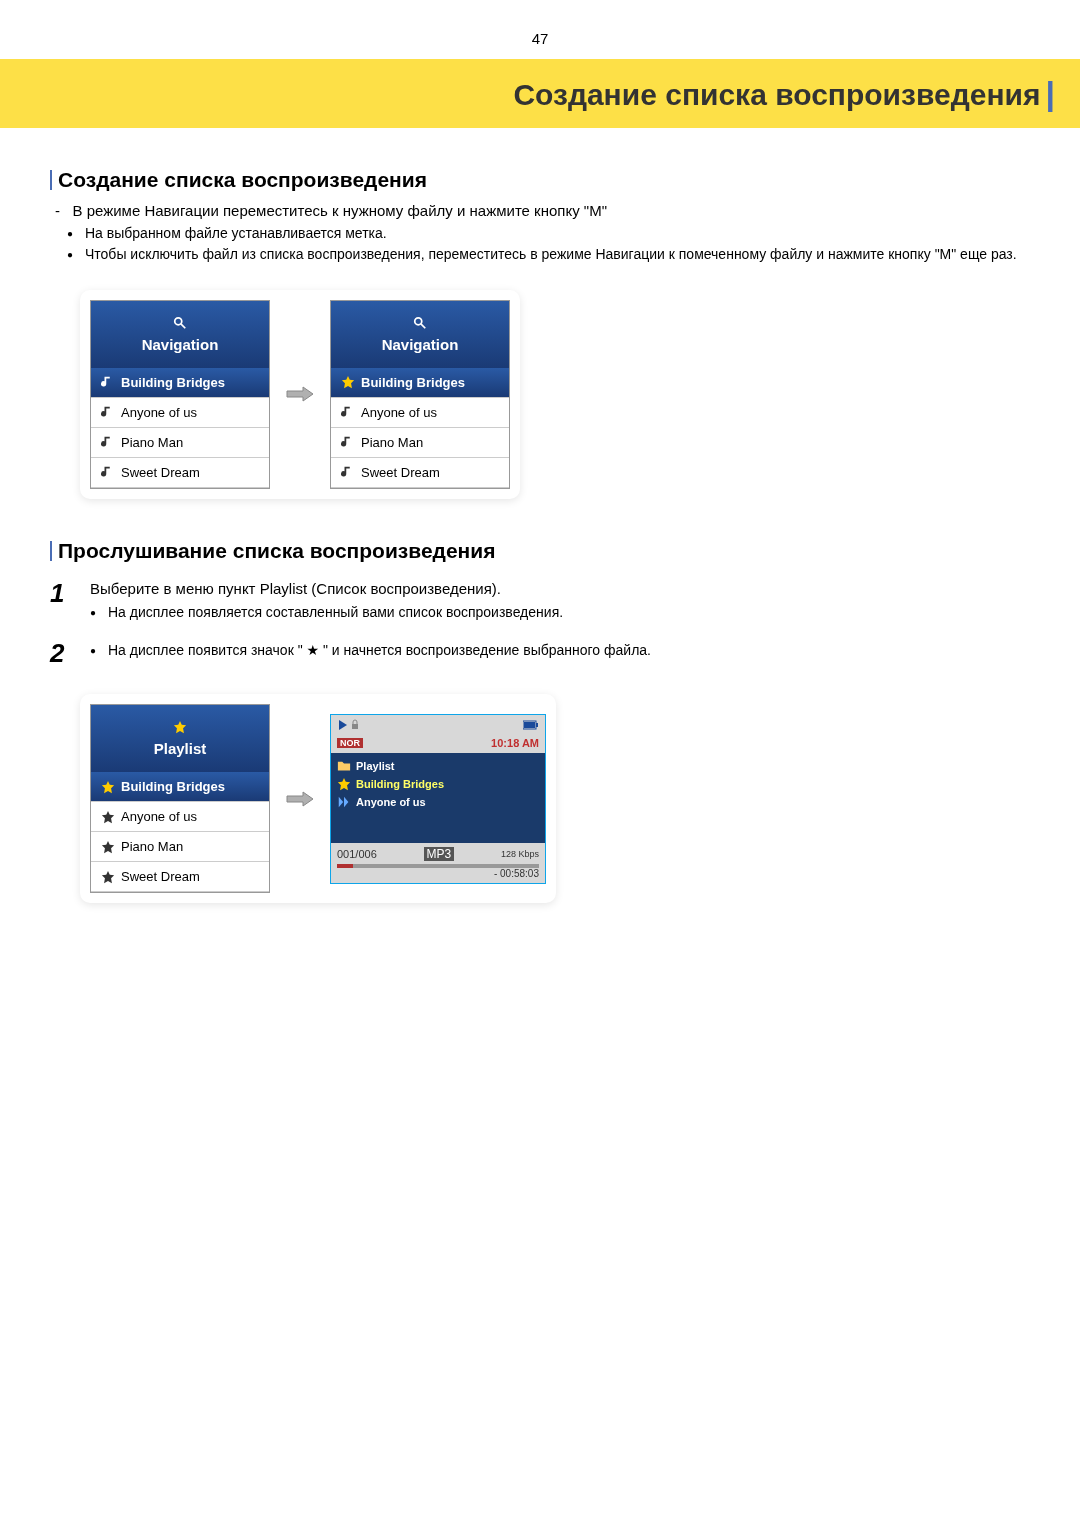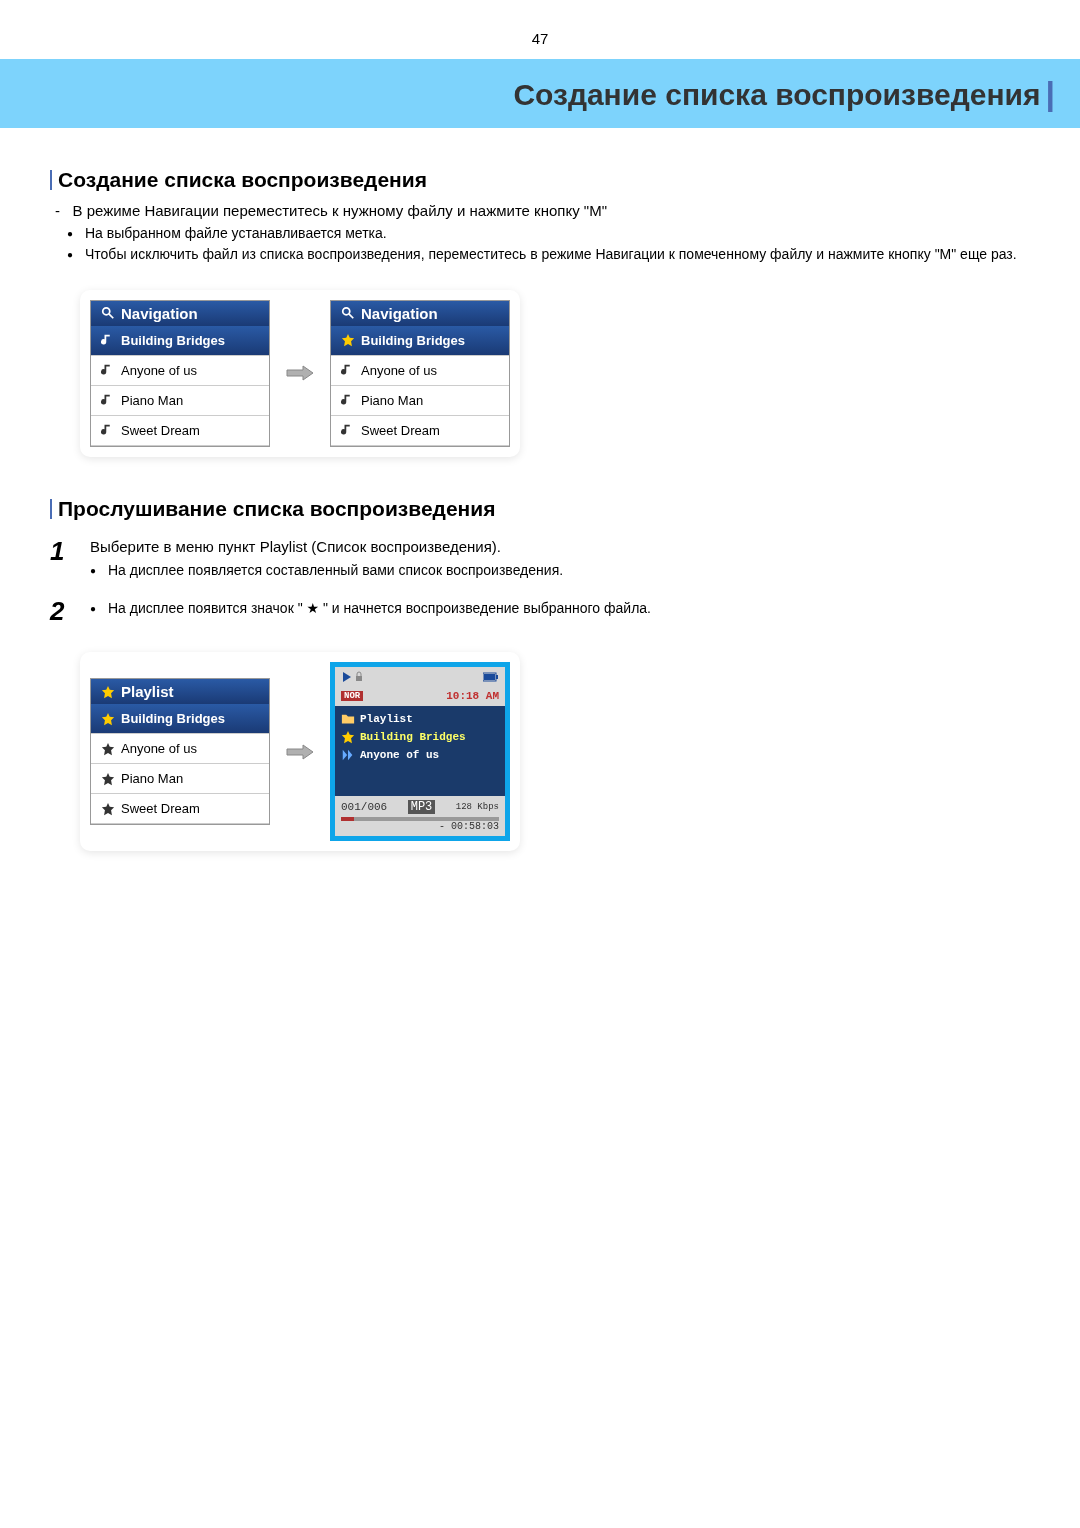--- a/index.html
+++ b/index.html
@@ -9,21 +9,21 @@
       width: 1080px;
       margin: 0 auto;
       color: #000;
     }
     .page-number {
       text-align: center;
       font-size: 15px;
       padding: 30px 0 12px;
     }
     .title-bar {
-      background: #7dd3fc;
+      background: #fde047;
       padding: 15px 25px;
       text-align: right;
       font-size: 30px;
       font-weight: bold;
       color: #333;
       margin-bottom: 40px;
     }
     .title-bar .pipe {
       color: #4a6db5;
       font-weight: bold;
@@ -86,26 +86,27 @@
     .device-screen {
       width: 180px;
       background: #fff;
       border: 1px solid #999;
       font-size: 13px;
       overflow: hidden;
     }
     .screen-header {
       background: linear-gradient(#2a5aa5, #1a3a75);
       color: #fff;
-      padding: 4px 10px;
+      padding: 15px 10px;
       font-weight: bold;
       display: flex;
       align-items: center;
       gap: 6px;
       font-size: 15px;
+      flex-direction: column;
     }
     .screen-row {
       padding: 7px 10px;
       border-bottom: 1px solid #ccc;
       display: flex;
       align-items: center;
       gap: 6px;
     }
     .screen-row.selected {
       background: linear-gradient(#2a5aa5, #1a3a75);
@@ -136,26 +137,25 @@
       padding-left: 18px;
     }
     .step-content .sub-bullet::before {
       content: "●";
       position: absolute;
       left: 0;
       font-size: 10px;
       top: 3px;
     }
     .player-screen {
-      width: 180px;
+      width: 216px;
       background: #1a3a6a;
       color: #fff;
       font-size: 11px;
-      border: 5px solid #0ea5e9;
-      font-family: Liberation Mono, monospace;
+      border: 1px solid #0ea5e9;
     }
     .player-top {
       background: #d8d8d8;
       color: #333;
       padding: 4px 6px;
       display: flex;
       justify-content: space-between;
       align-items: center;
     }
     .player-top .time { color: #c03030; font-weight: bold; }

